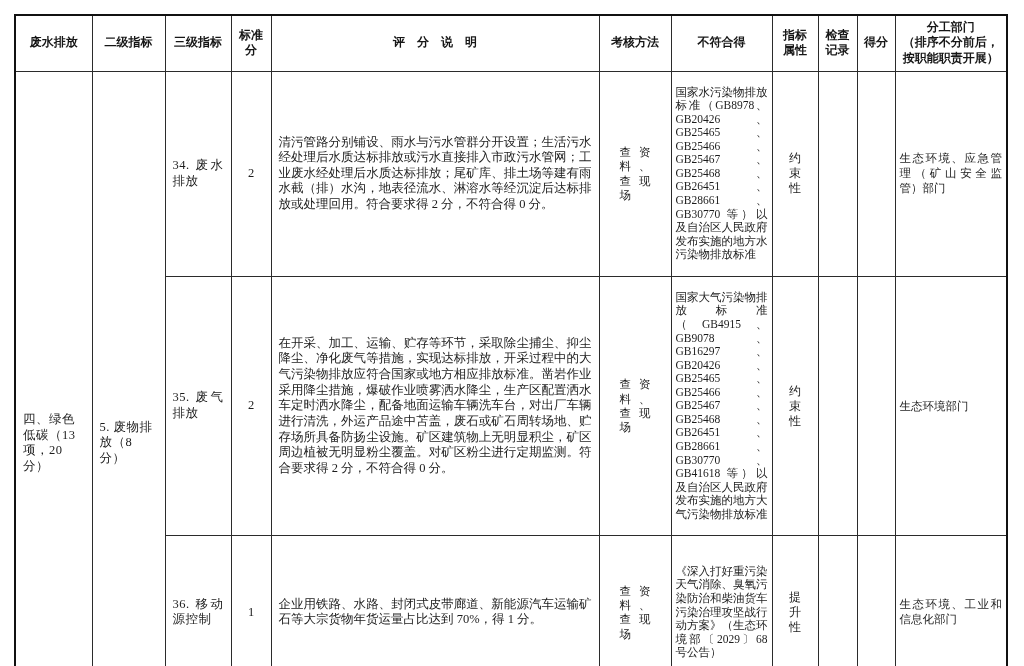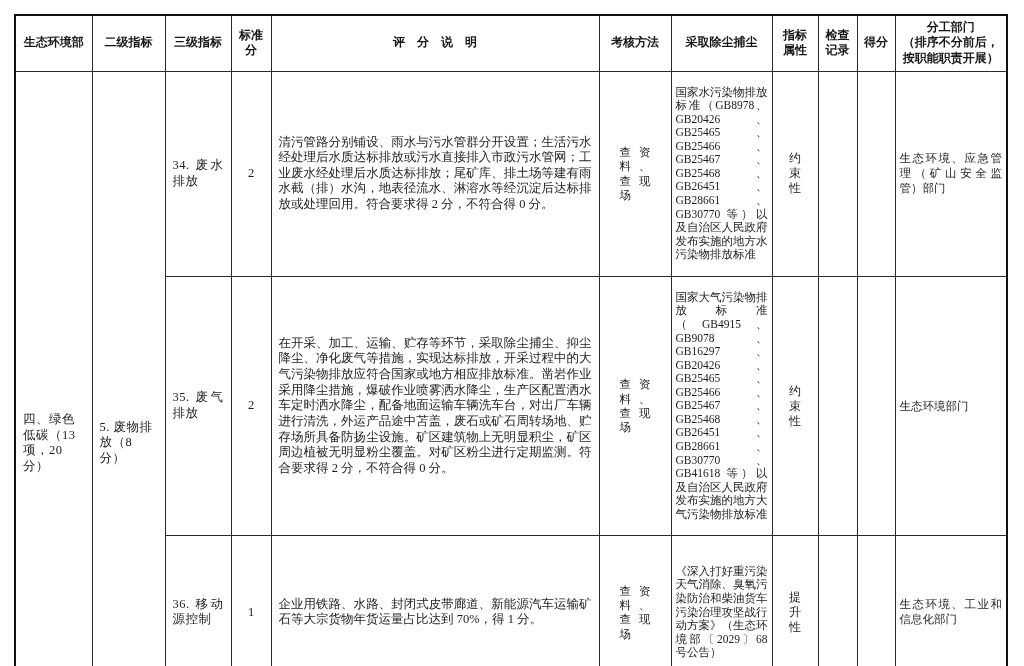--- a/index.html
+++ b/index.html
@@ -51,27 +51,27 @@
         <col class="c5">
       <col class="c6">
         <col class="c7">
         <col class="c8">
         <col class="c9">
         <col class="c10">
         <col class="c11">
     </colgroup>
     <thead>
       <tr class="rh">
-        <th>生态环境部</th>
+        <th>废水排放</th>
         <th>二级指标</th>
         <th>三级指标</th>
         <th>标准分</th>
         <th>评　分　说　明</th>
         <th>考核方法</th>
-        <th>采取除尘捕尘</th>
+        <th>不符合得</th>
         <th>指标
 属性</th>
         <th>检查
 记录</th>
         <th>得分</th>
         <th>分工部门
 （排序不分前后，
 按职能职责开展）</th>
       </tr>
     </thead>

